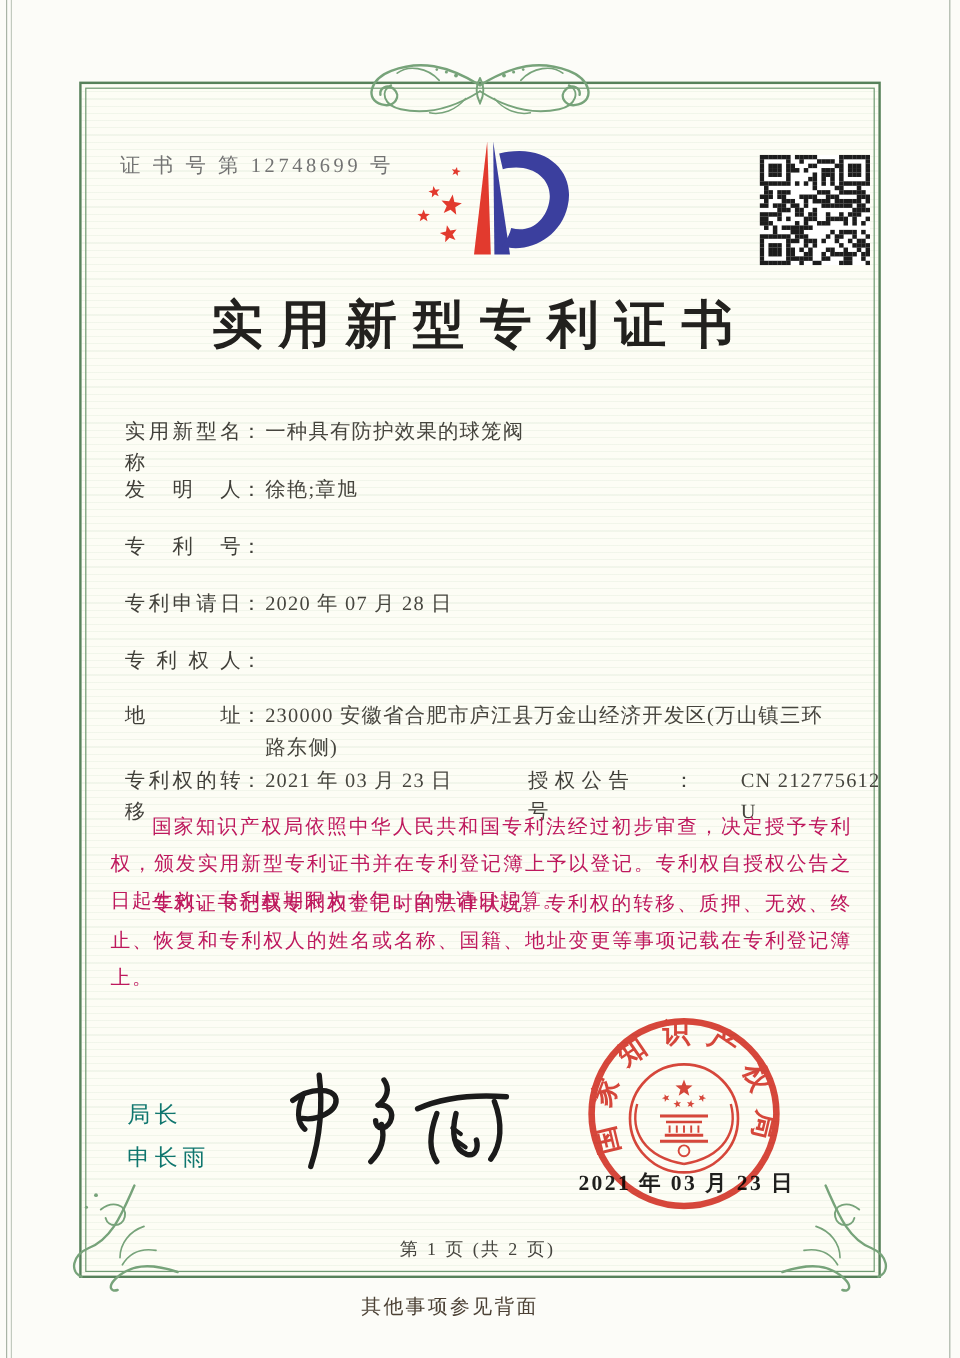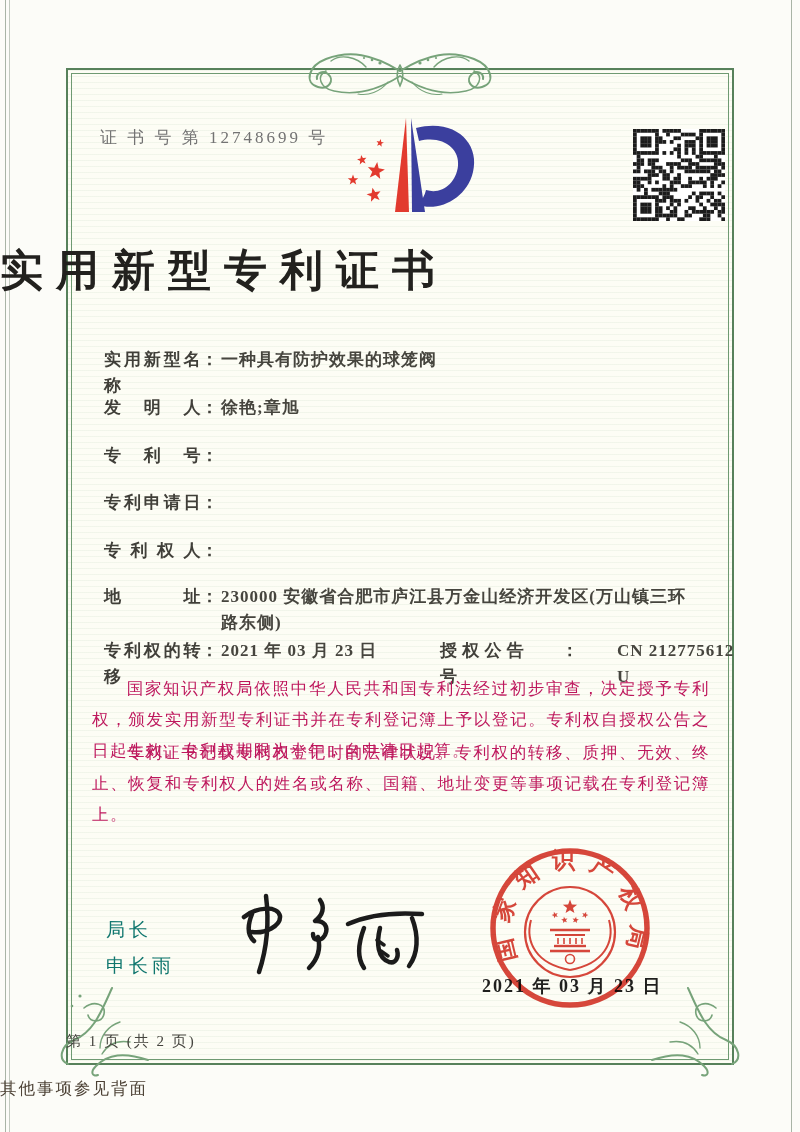--- a/index.html
+++ b/index.html
@@ -27,26 +27,26 @@
     border:1px solid #6f9a72;
   }
   .orn{position:absolute;pointer-events:none;}
   .cert-no{
     position:absolute;left:100px;top:126px;
     font-size:17px;letter-spacing:3px;color:#737373;
   }
   .logo{position:absolute;left:334px;top:110px;}
   .qr{position:absolute;left:633px;top:129px;}
   .title{
-    position:absolute;left:0;top:242px;width:800px;
+    position:absolute;left:0;top:242px;width:800px;text-align:center;
     font-size:43px;font-weight:600;letter-spacing:13px;color:#22211e;
   }
   .frow{
     position:absolute;left:104px;display:flex;align-items:flex-start;
-    font-size:17px;color:#403f39;letter-spacing:.5px;line-height:26px;font-weight:bold;
+    font-size:17px;color:#403f39;letter-spacing:.5px;line-height:26px;
   }
   .flabel{
     display:inline-block;width:97px;
     text-align:justify;text-align-last:justify;text-justify:inter-character;
   }
   .fcolon{display:inline-block;width:20px;}
   .fvalue{display:inline-block;letter-spacing:1px;color:#46453e;}
   .addr .fvalue{width:480px;}
   .pair2{position:absolute;left:336px;top:0;display:flex;gap:37px;}
   .pair2 .flabel{width:90px;}
@@ -60,25 +60,25 @@
     font-family:"Liberation Sans","DejaVu Sans",sans-serif;
     font-size:19px;color:#0f766e;letter-spacing:4px;line-height:36px;
   }
   .signature{position:absolute;left:228px;top:882px;}
   .seal-date{
     position:absolute;left:482px;top:974px;
     font-size:18px;font-weight:600;letter-spacing:2px;color:#1f1f1d;
   }
   .seal{position:absolute;left:484px;top:842px;mix-blend-mode:multiply;opacity:.93;}
   .page-info{
-    position:absolute;left:66px;top:1032px;width:664px;
+    position:absolute;left:66px;top:1032px;width:664px;text-align:center;
     font-size:15px;letter-spacing:2px;color:#45443e;
   }
   .back-note{
-    position:absolute;left:0;top:1078px;width:750px;text-align:left;
+    position:absolute;left:0;top:1078px;width:750px;text-align:center;
     font-size:16.5px;letter-spacing:2px;color:#4b4034;
   }
 </style>
 </head>
 <body>
 
 <div class="edge-line l1"></div>
 <div class="edge-line l2"></div>
 <div class="edge-line r1"></div>
 
@@ -486,20 +486,21 @@
     <span class="fcolon">：</span>
     <span class="fvalue">徐艳;章旭</span>
 </div>
 <div class="frow" style="top:443px">
   <span class="flabel">专利号</span>
     <span class="fcolon">：</span>
 </div>
 <div class="frow" style="top:490px">
   <span class="flabel">专利申请日</span>
     <span class="fcolon">：</span>
+    <span class="fvalue">2020 年 07 月 28 日</span>
 </div>
 <div class="frow" style="top:538px">
   <span class="flabel">专利权人</span>
     <span class="fcolon">：</span>
 </div>
 <div class="frow addr" style="top:584px">
   <span class="flabel">地址</span>
     <span class="fcolon">：</span>
     <span class="fvalue">230000 安徽省合肥市庐江县万金山经济开发区(万山镇三环路东侧)</span>
 </div>

